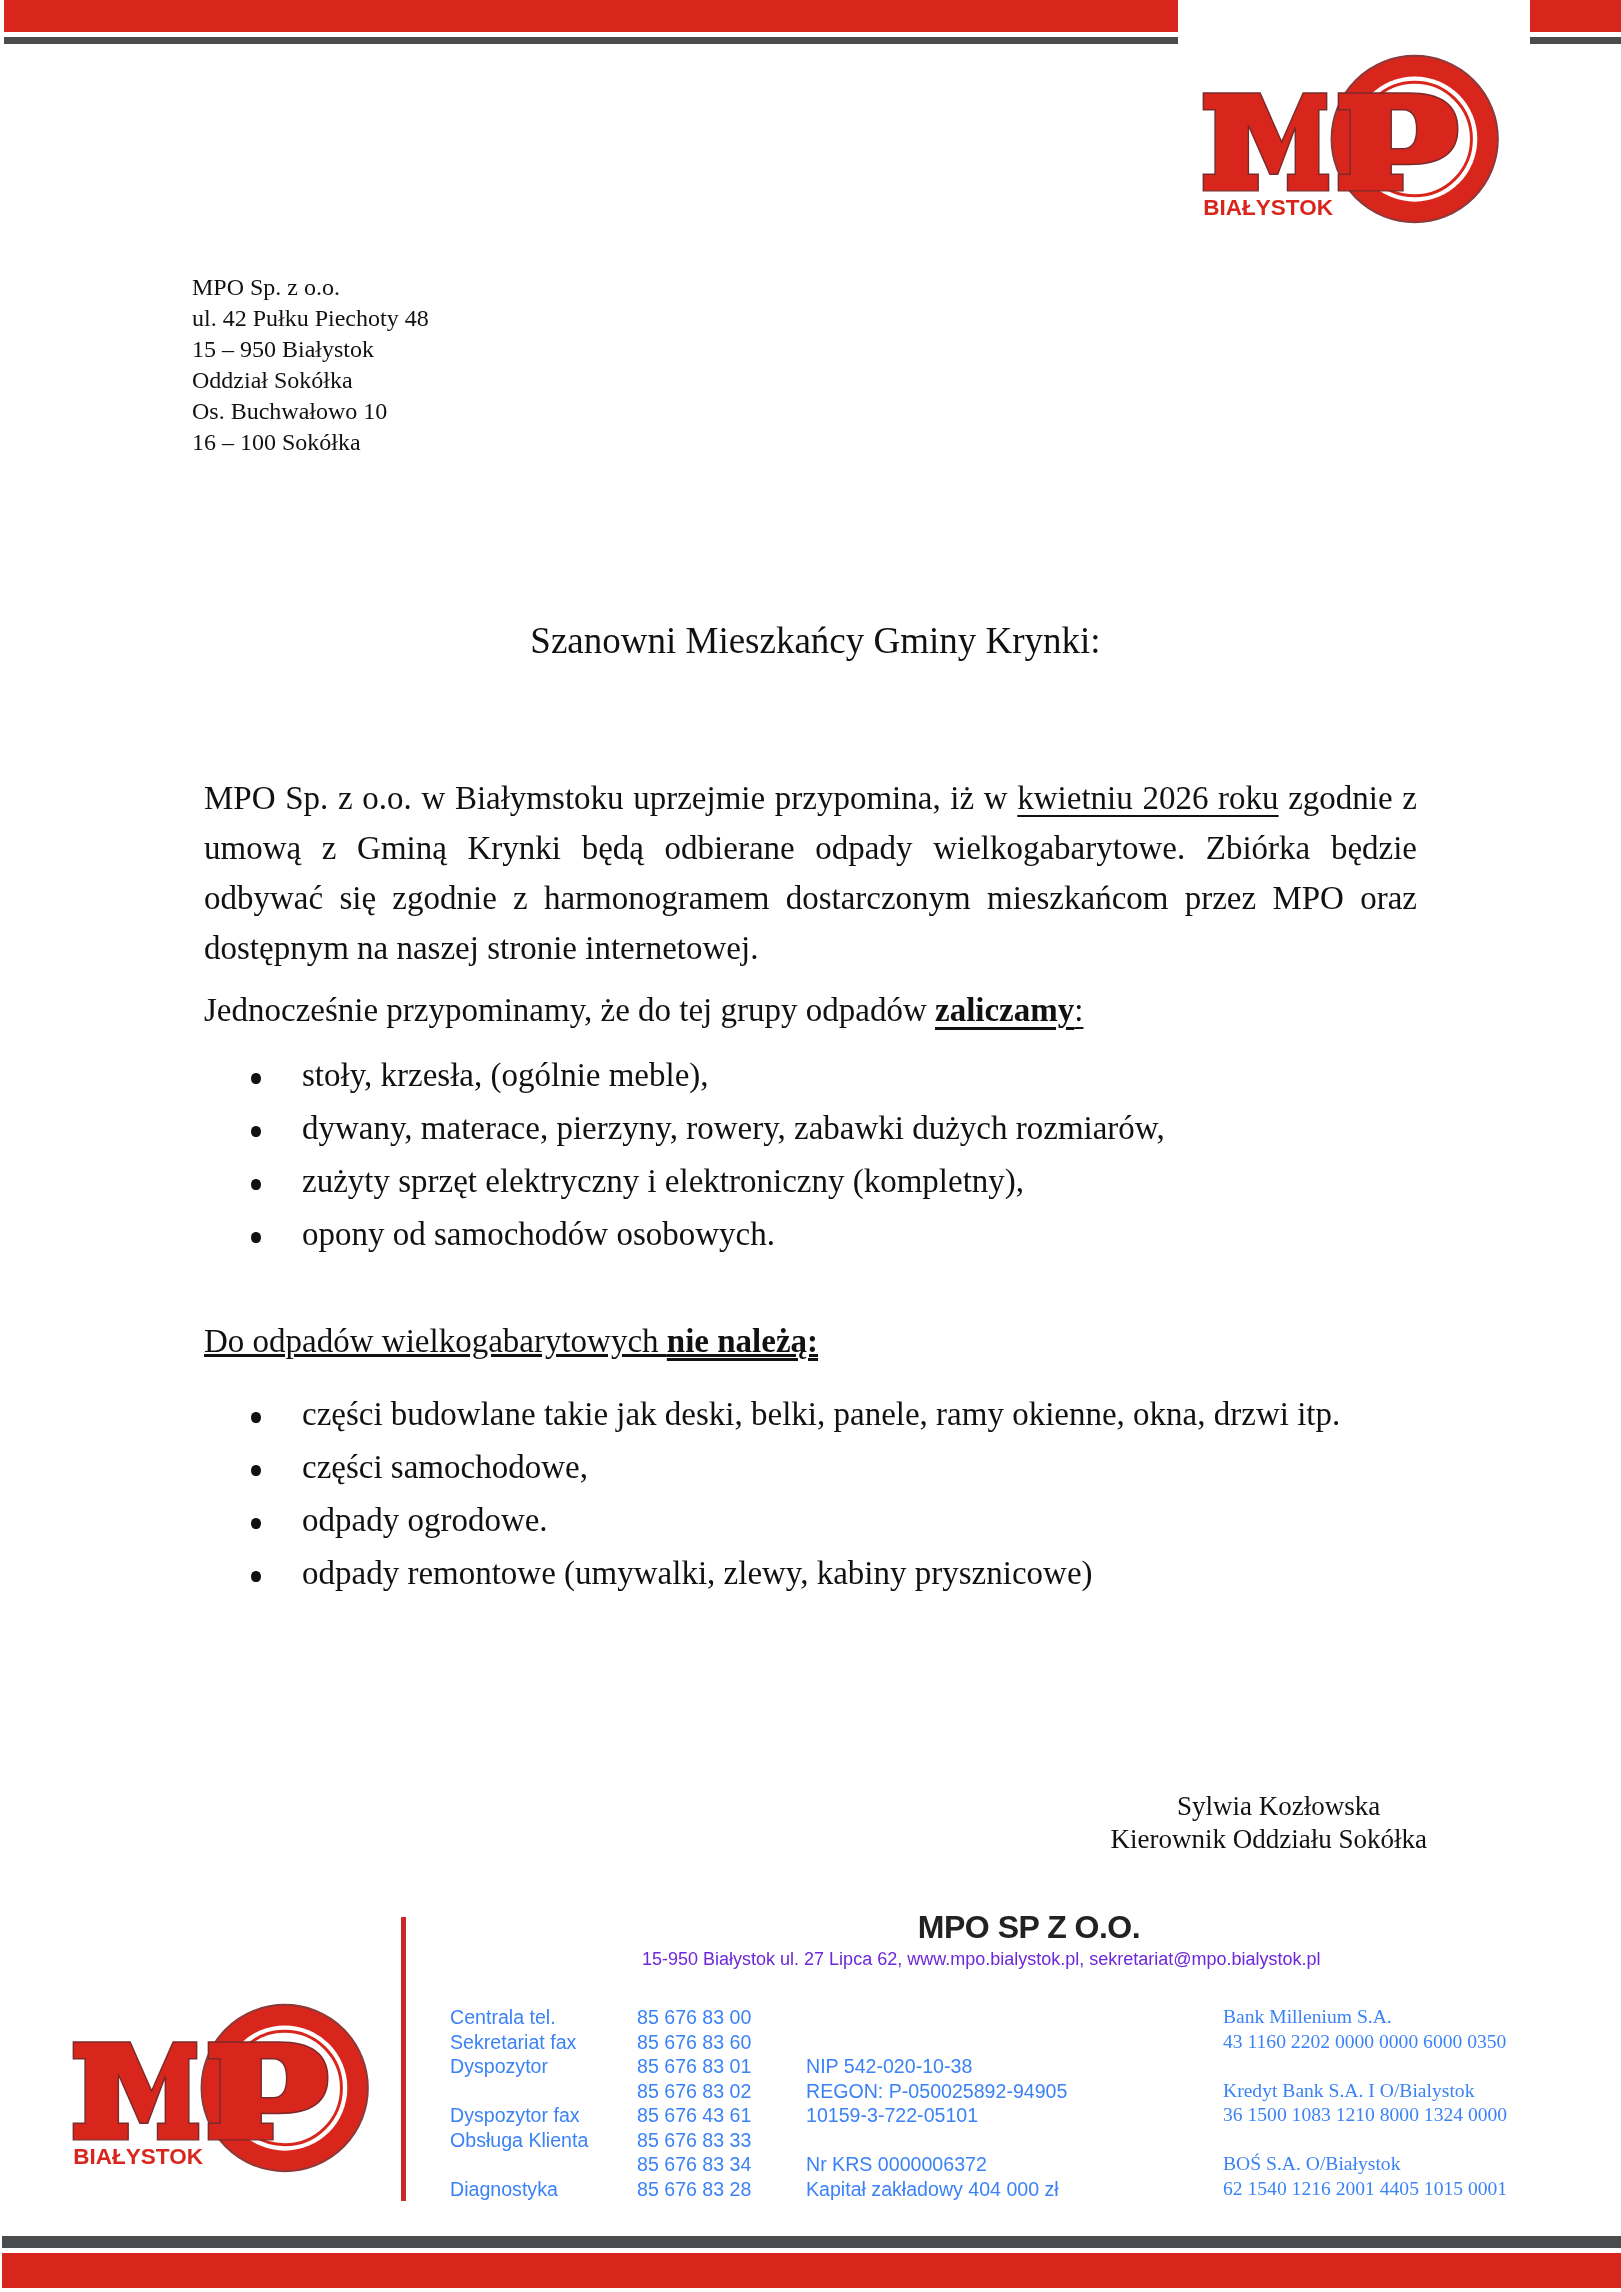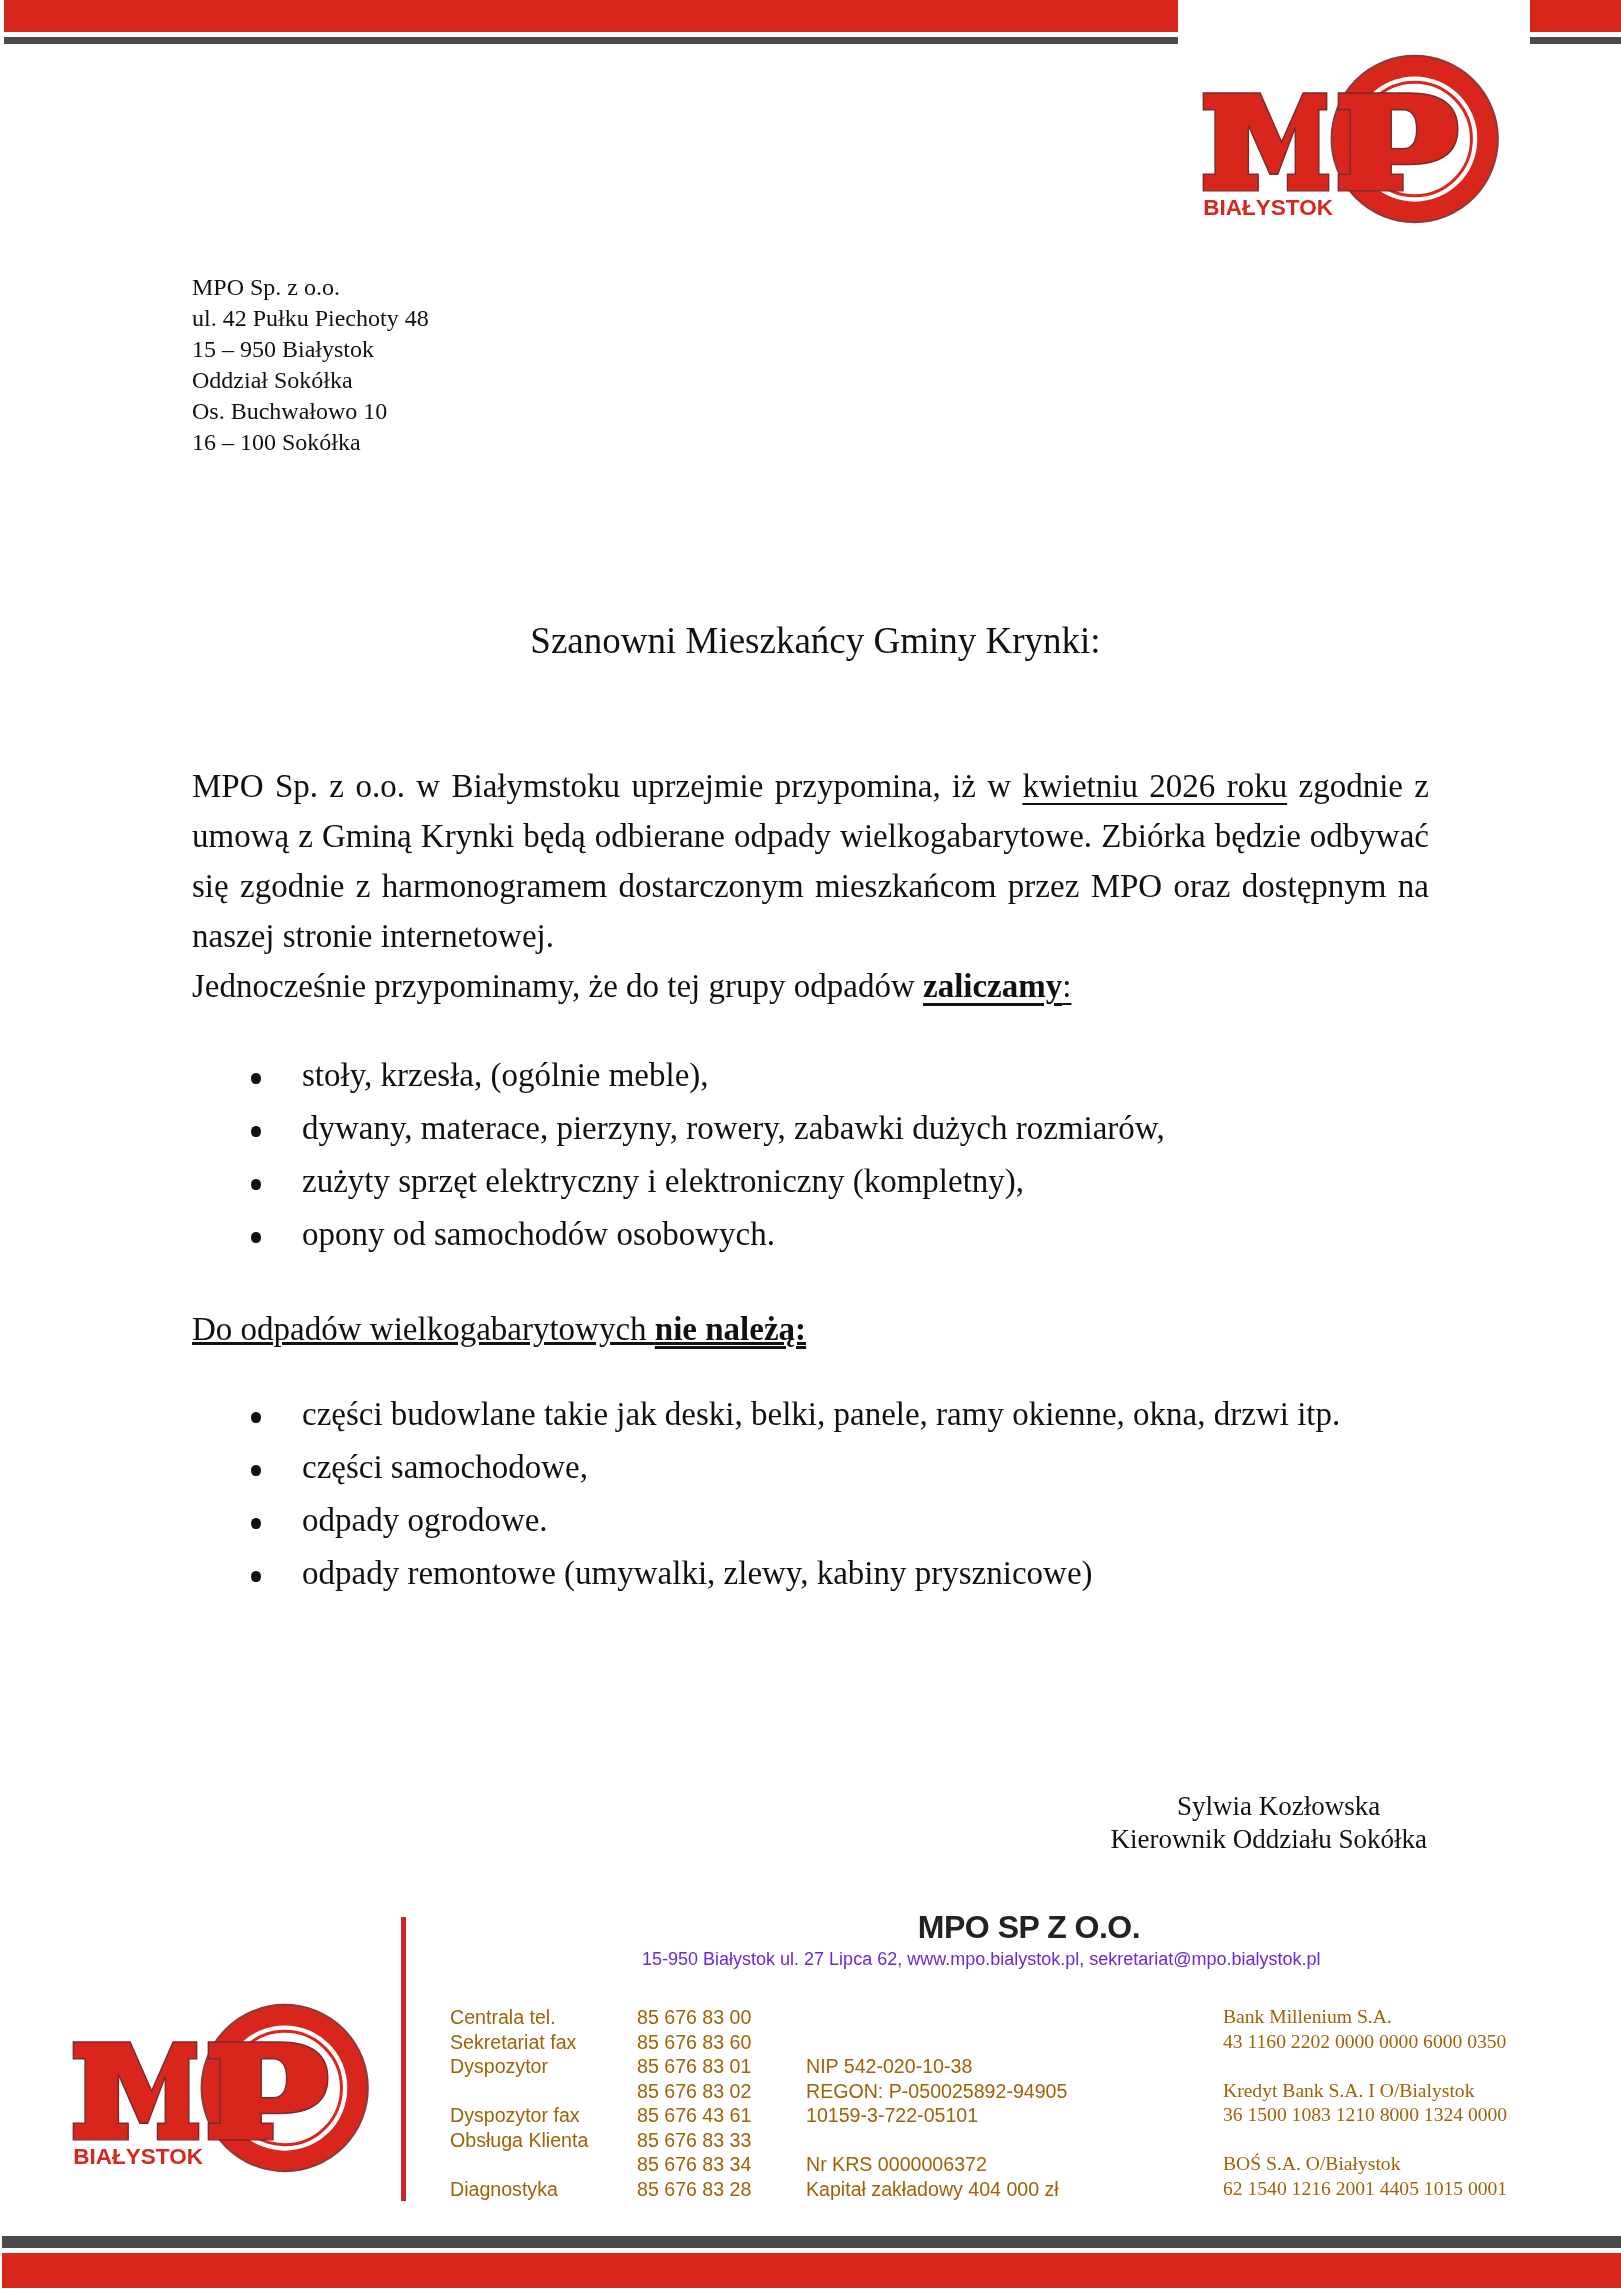--- a/index.html
+++ b/index.html
@@ -5,32 +5,32 @@
   html, body { margin:0; padding:0; background:#ffffff; }
   body { width:1621px; height:2293px; position:relative; overflow:hidden; font-family:"Liberation Serif", serif; color:#111; }
   .band { position:absolute; }
   .red { background:#d9261c; }
   .gray { background:#4a4b4d; }
   .logo { position:absolute; }
   .addr { position:absolute; left:192px; top:272px; font-size:24px; line-height:31px; color:#111; }
   .addr div { white-space:nowrap; }
   .salute { position:absolute; left:0; width:1592px; top:619px; text-align:center; font-size:37px; color:#111; padding-left:39px; box-sizing:border-box;}
   .para { position:absolute; left:192px; width:1237px; top:761px; font-size:33px; line-height:50px; text-align:justify; color:#111; }
-  .para p { margin:0; }
+  .para p { margin:12px; }
   .u { text-decoration:underline; text-decoration-thickness:2px; text-underline-offset:5.9px; }
   .ub { font-weight:bold; text-decoration:underline; text-decoration-thickness:2.9px; text-underline-offset:5.9px; }
   ul.bl { position:absolute; left:245px; width:1186px; margin:0; padding:0; list-style:none; font-size:33px; line-height:53px; color:#111; }
   ul.bl li { position:relative; padding-left:57px; }
   ul.bl li::before { content:""; position:absolute; left:5.9px; top:23.5px; width:9.8px; height:11.8px; border-radius:50%; background:#111; }
   .sig { position:absolute; right:194px; top:1790px; text-align:center; font-size:27px; line-height:33px; color:#111; }
   .sig .name { padding-left:19.6px; }
   .ft { font-family:"Liberation Sans", sans-serif; color:#333; }
   .ft-title { position:absolute; left:0; width:2058px; top:1909px; text-align:center; font-size:32px; font-weight:bold; letter-spacing:-0.5px; color:#222; }
   .ft-addr { position:absolute; left:642px; top:1949px; font-size:18px; color:#6d28d9; white-space:nowrap; }
-  .ft-col { position:absolute; top:2005px; font-size:19.6px; line-height:24.5px; color:#a16207; }
+  .ft-col { position:absolute; top:2005px; font-size:19.6px; line-height:24.5px; color:#3b82f6; }
   .ft-col div { height:24.5px; white-space:nowrap; }
   .vbar { position:absolute; left:401px; top:1917px; width:4.9px; height:284px; background:#c8282b; }
 </style>
 </head>
 <body>
 
 <div class="band red" style="left:3.9px; top:0; width:1174px; height:32px;"></div>
 <div class="band gray" style="left:3.9px; top:37px; width:1174px; height:6.9px;"></div>
 <div class="band red" style="left:1530px; top:0; width:91px; height:32px;"></div>
 <div class="band gray" style="left:1530px; top:37px; width:91px; height:6.9px;"></div>

